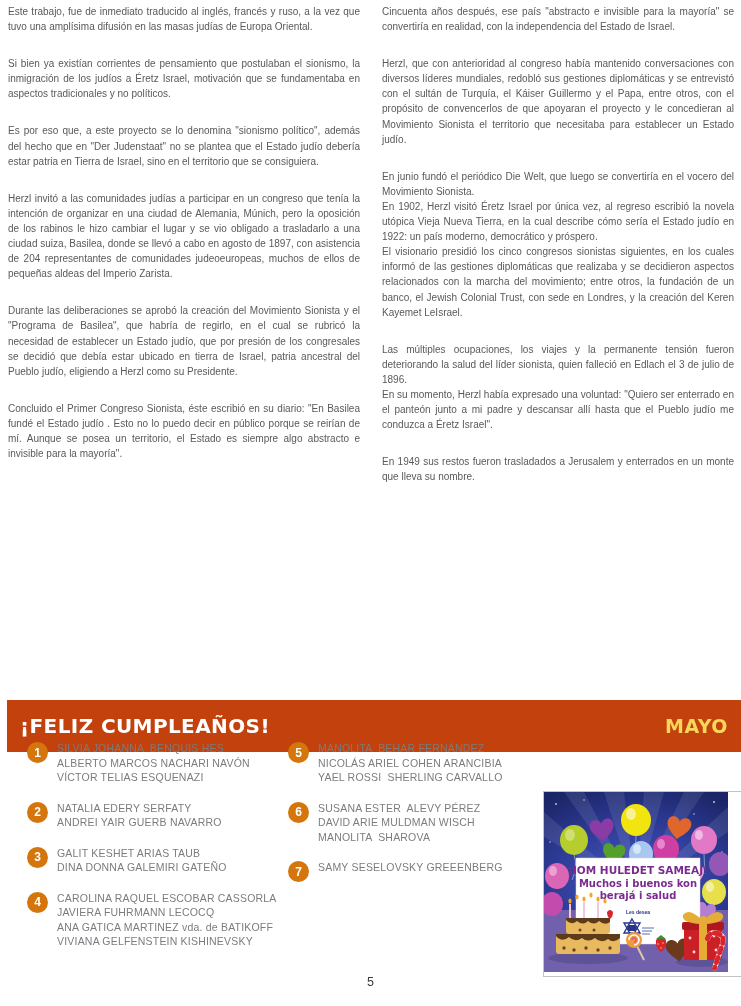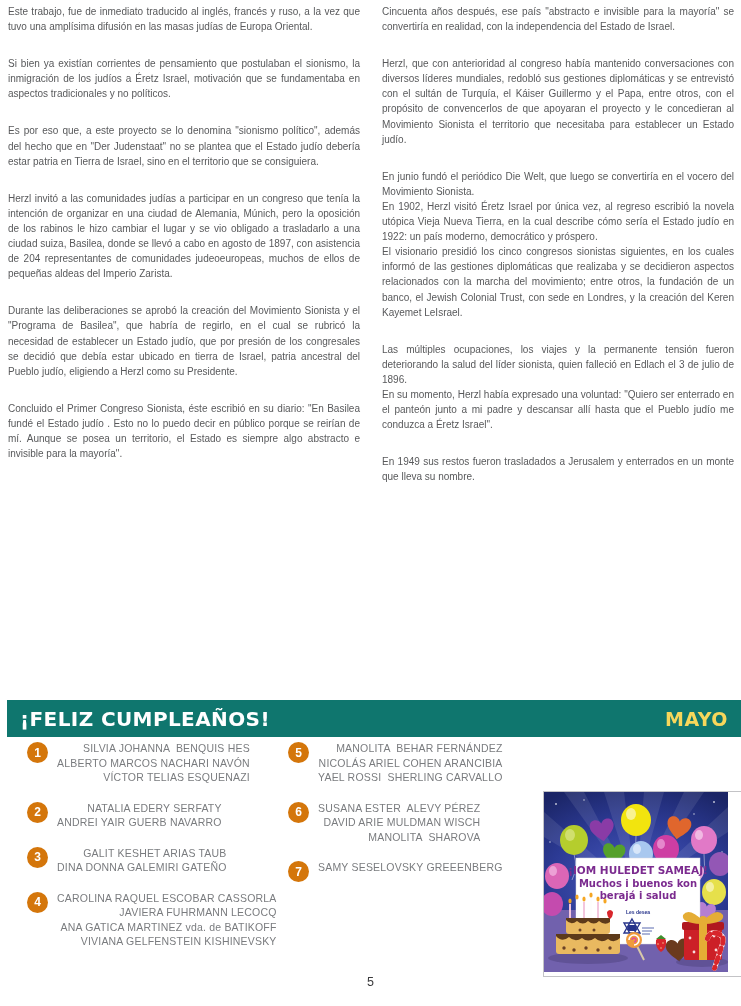--- a/index.html
+++ b/index.html
@@ -7,34 +7,34 @@
        font-family:"Liberation Sans", sans-serif;}
   .page{position:absolute;inset:0;overflow:hidden;background:#fff;}
 
   
   .columns{position:absolute;left:8px;top:4px;width:726px;display:flex;gap:22px;height:692px;overflow:hidden;}
   .col{width:352px;color:#58595b;font-size:10px;line-height:15.1px;text-align:justify;}
   .col p{margin:0;}
   .col p.gap{margin-bottom:22px;}
 
   
-  .banner{position:absolute;left:7px;top:700px;width:734px;height:37px;background:#0f766e;
+  .banner{position:absolute;left:7px;top:700px;width:734px;height:52px;background:#c2410c;
           display:flex;align-items:center;justify-content:space-between;padding:0 13px;box-sizing:border-box;}
   .banner .t{color:#ffffff;font-family:"DejaVu Sans", sans-serif;font-weight:800;font-size:20px;letter-spacing:.4px;}
   .banner .m{color:#f7d75b;font-family:"DejaVu Sans", sans-serif;font-weight:800;font-size:19px;letter-spacing:.5px;}
 
   
   .bd-col{position:absolute;top:741px;}
   .bd-col.c1{left:27px;width:258px;}
   .bd-col.c2{left:288px;width:250px;}
   .bd-item{display:flex;gap:9px;margin-bottom:16px;}
   .bd-num{flex:0 0 auto;width:21px;height:21px;border-radius:50%;background:#d4760b;color:#fff;
           font-weight:bold;font-size:12px;display:flex;align-items:center;justify-content:center;margin-top:1px;}
   .bd-names{color:#7a7c7f;font-size:10.5px;line-height:14.5px;letter-spacing:.2px;}
-  .bd-names div{white-space:pre-wrap;text-align:right;}
+  .bd-names div{white-space:pre-wrap;}
 
   
   .card{position:absolute;left:543px;top:791px;width:206px;height:186px;background:#fff;
         border:1px solid #c3c3c6;box-sizing:border-box;padding:0;}
   .card svg{display:block;}
 
   
   .pagenum{position:absolute;left:0;top:975px;width:741px;text-align:center;color:#3a3a3c;font-size:12.5px;}
 </style>
 </head>

